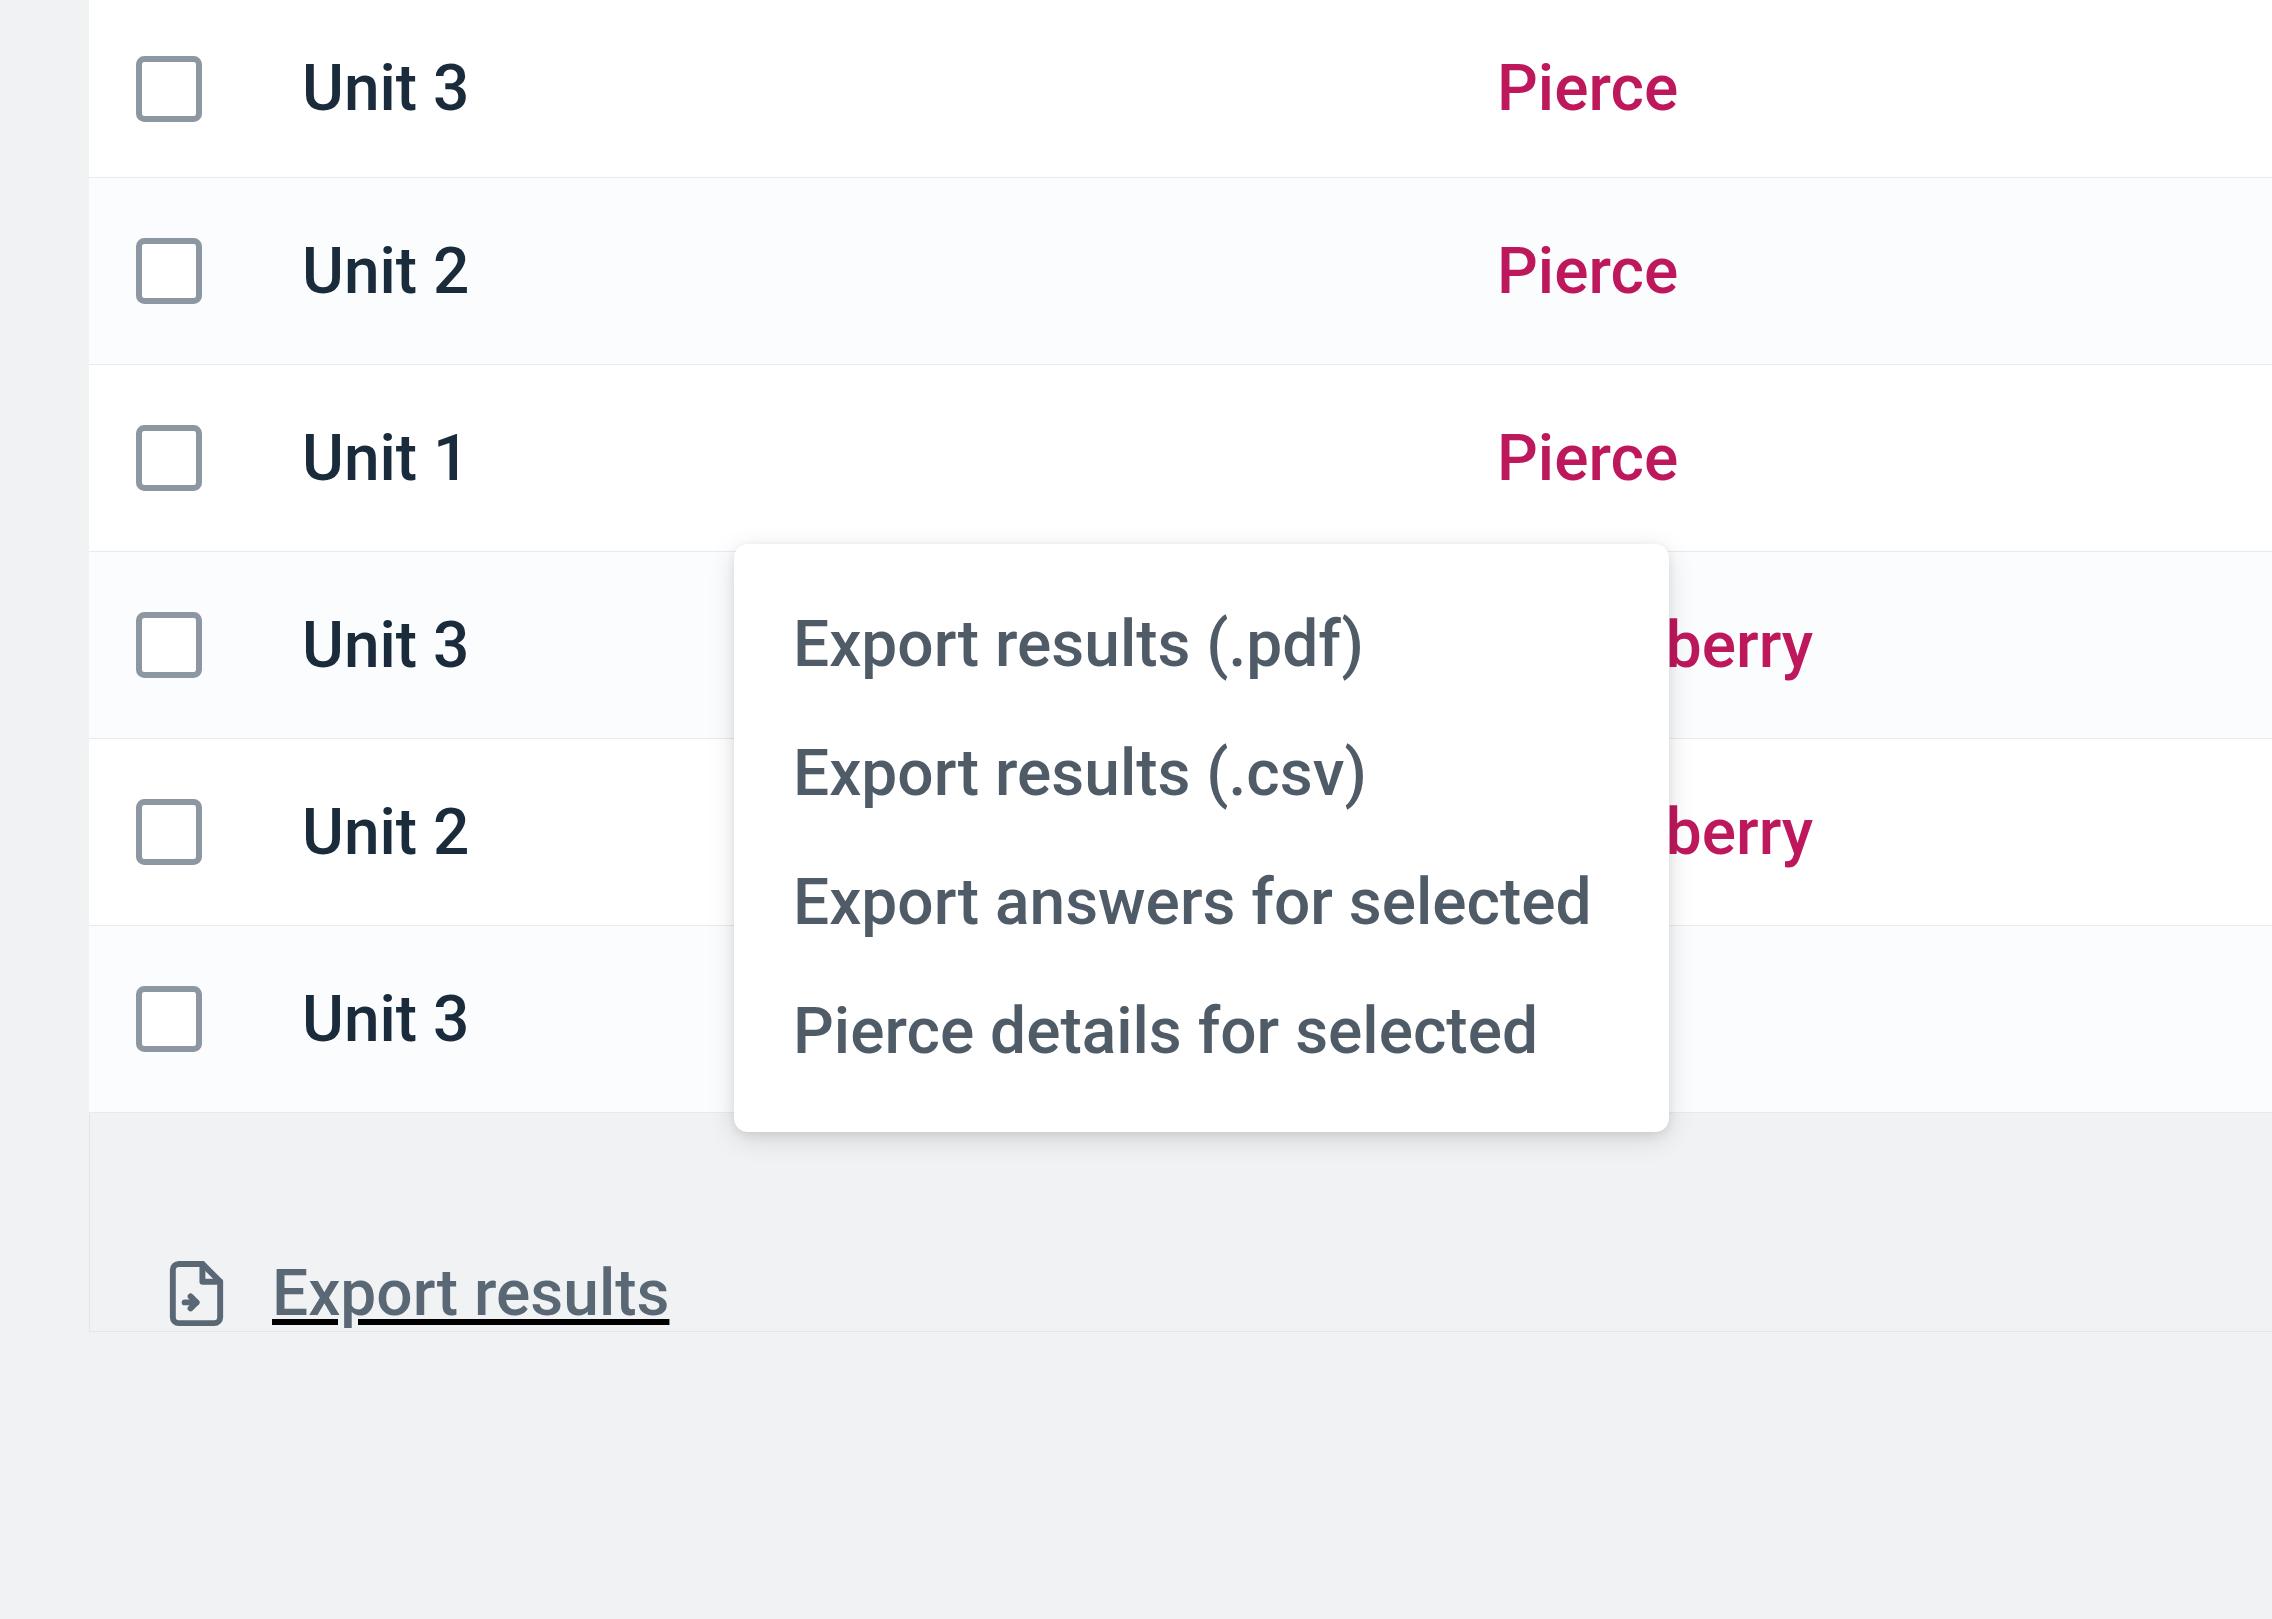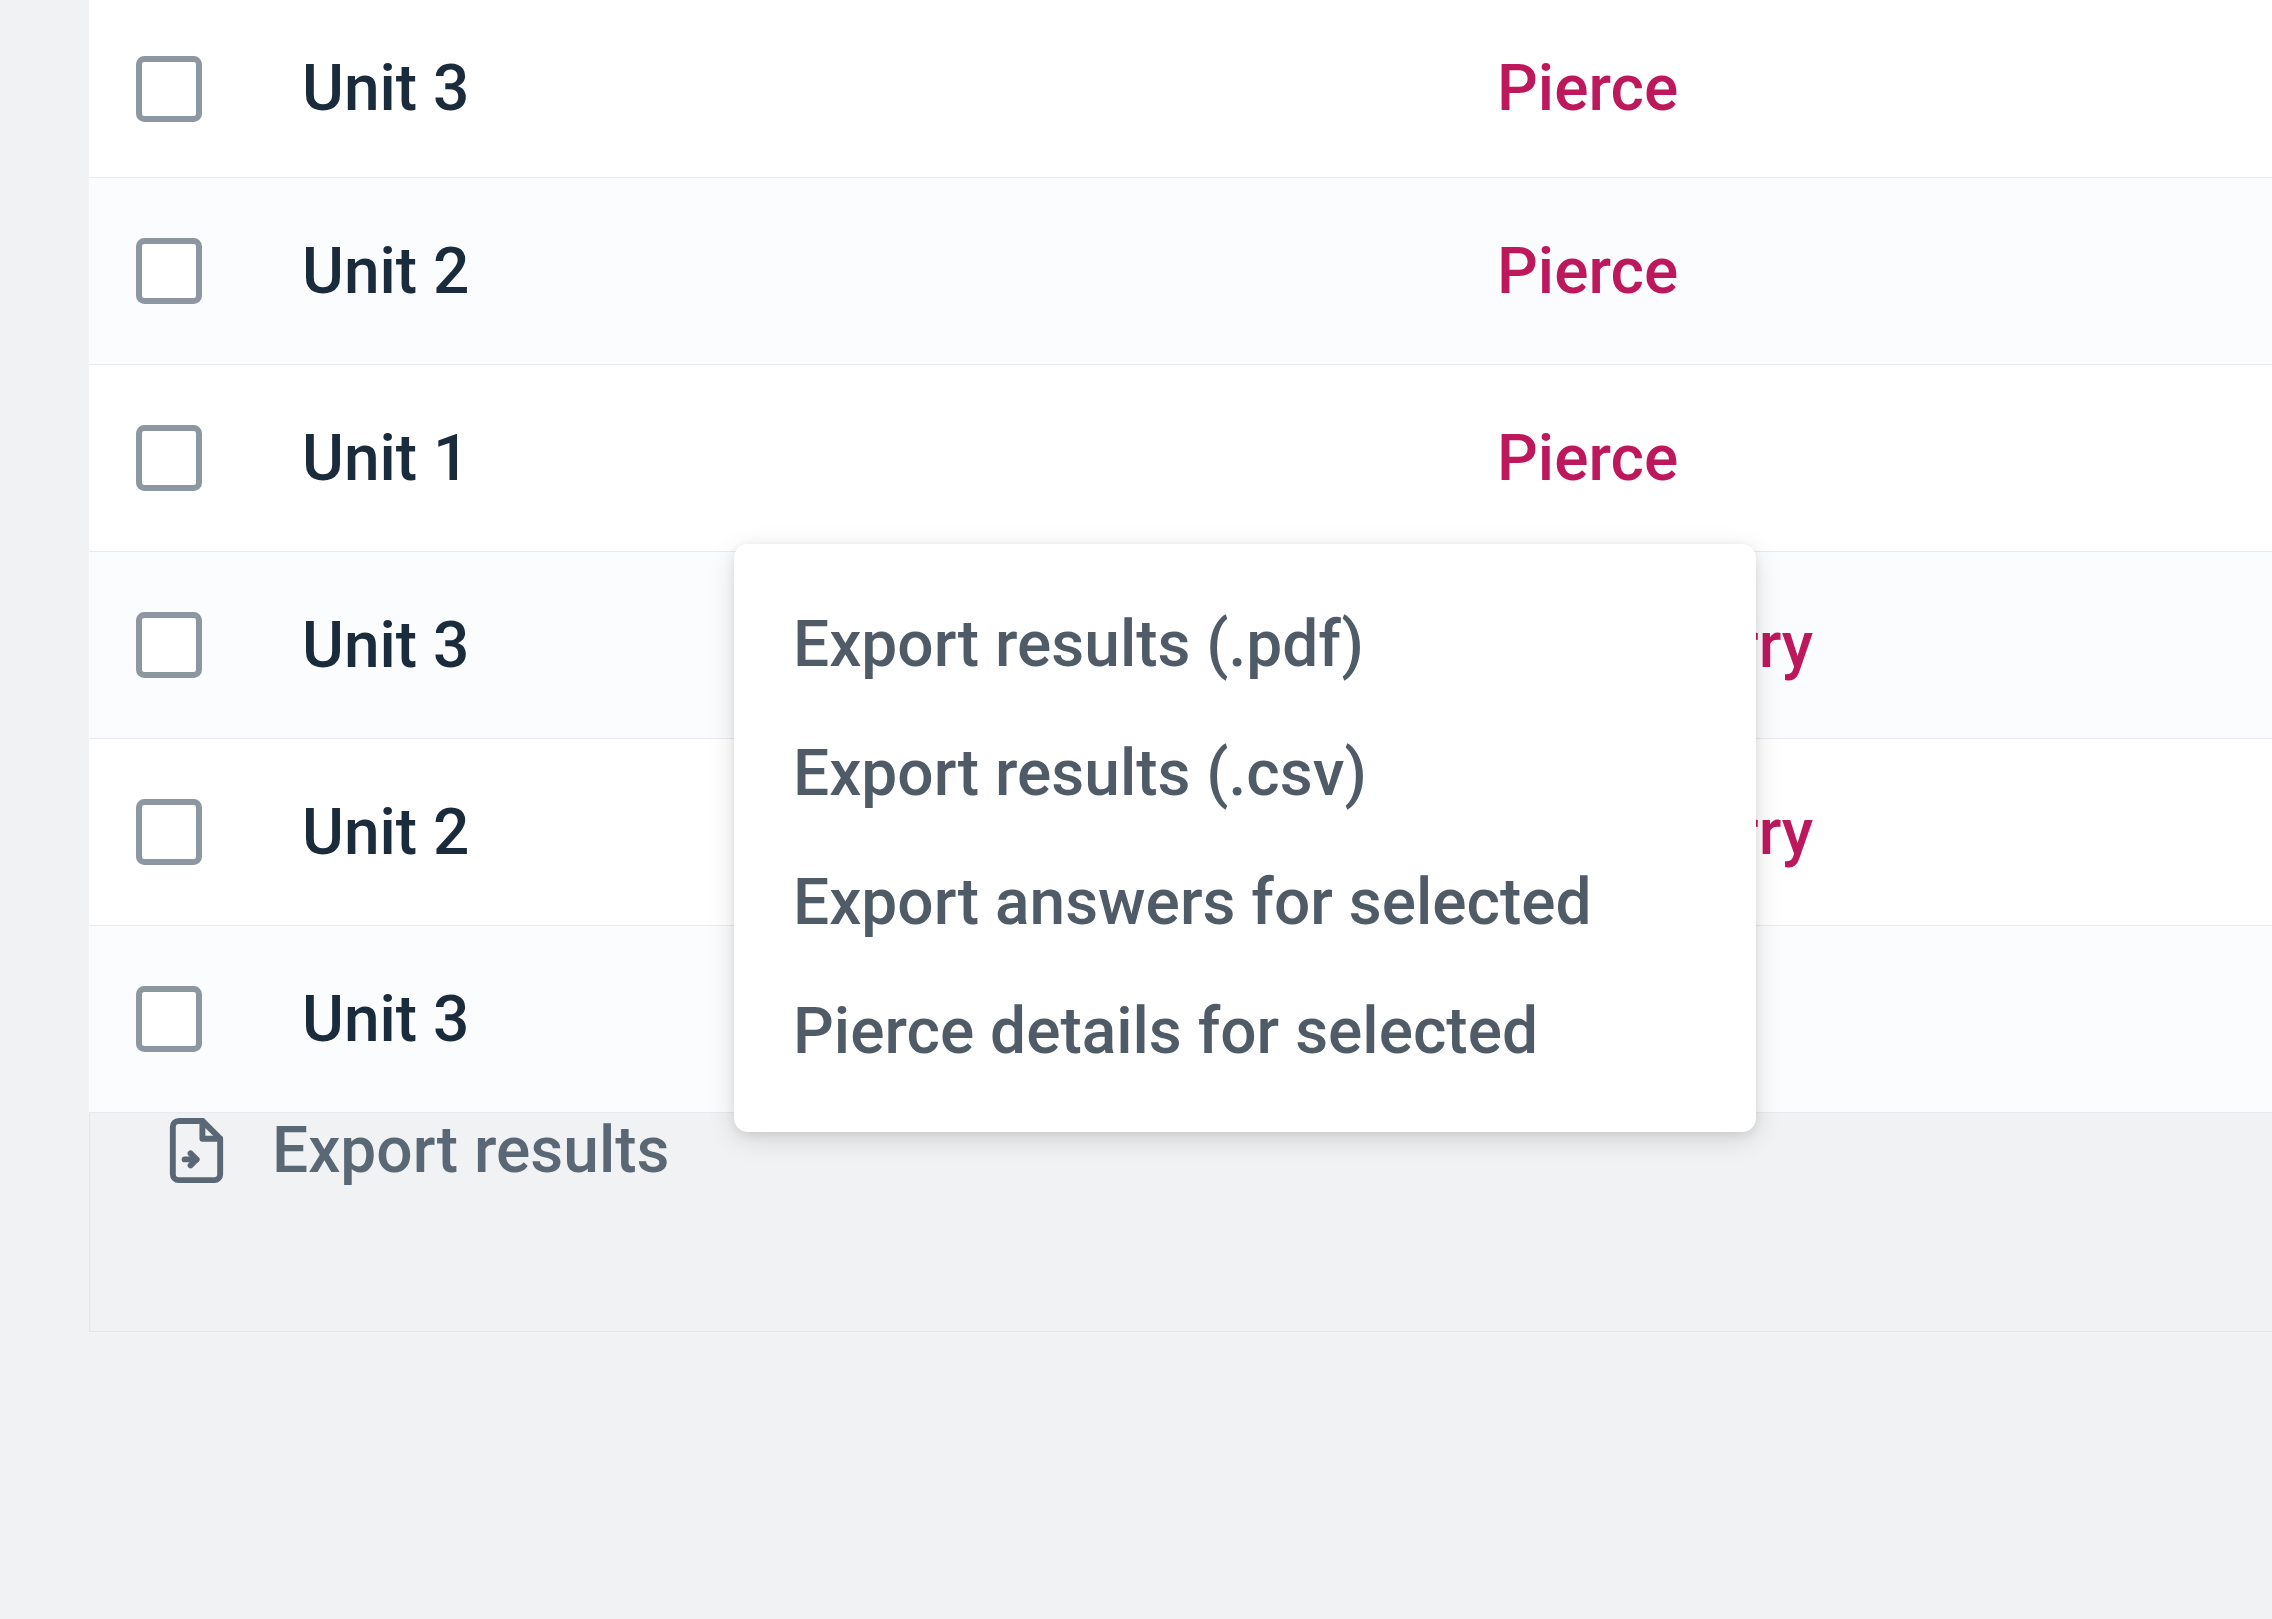--- a/index.html
+++ b/index.html
@@ -54,26 +54,27 @@
     font-weight: 500;
     color: #1a2b3c;
   }
   .name-cell {
     font-size: 64px;
     font-weight: 500;
     color: #be185d;
   }
   .footer-bar {
     display: flex;
-    align-items: flex-start;
+    align-items: flex-end;
     background: #f0f2f4;
     height: 219px;
     padding-left: 71px;
     border: 1.2px solid #e2e5e9;
     border-top: none;
+    text-decoration: underline;
   }
   .export-button {
     display: flex;
     align-items: center;
     gap: 40px;
     cursor: pointer;
   }
   .export-icon {
     width: 71px;
     height: 71px;
@@ -87,21 +88,21 @@
   }
   .export-label {
     font-size: 64px;
     font-weight: 500;
     color: #5a6876;
   }
   .popup-menu {
     position: absolute;
     left: 734px;
     top: 544px;
-    width: 1022px;
+    width: 935px;
     background: #ffffff;
     border-radius: 14px;
     box-shadow: 0 7px 28px rgba(0,0,0,0.12), 0 2.4px 9.5px rgba(0,0,0,0.08);
     padding: 36px 0;
     z-index: 100;
   }
   .menu-item {
     padding: 27px 59px;
     font-size: 64px;
     font-weight: 500;

